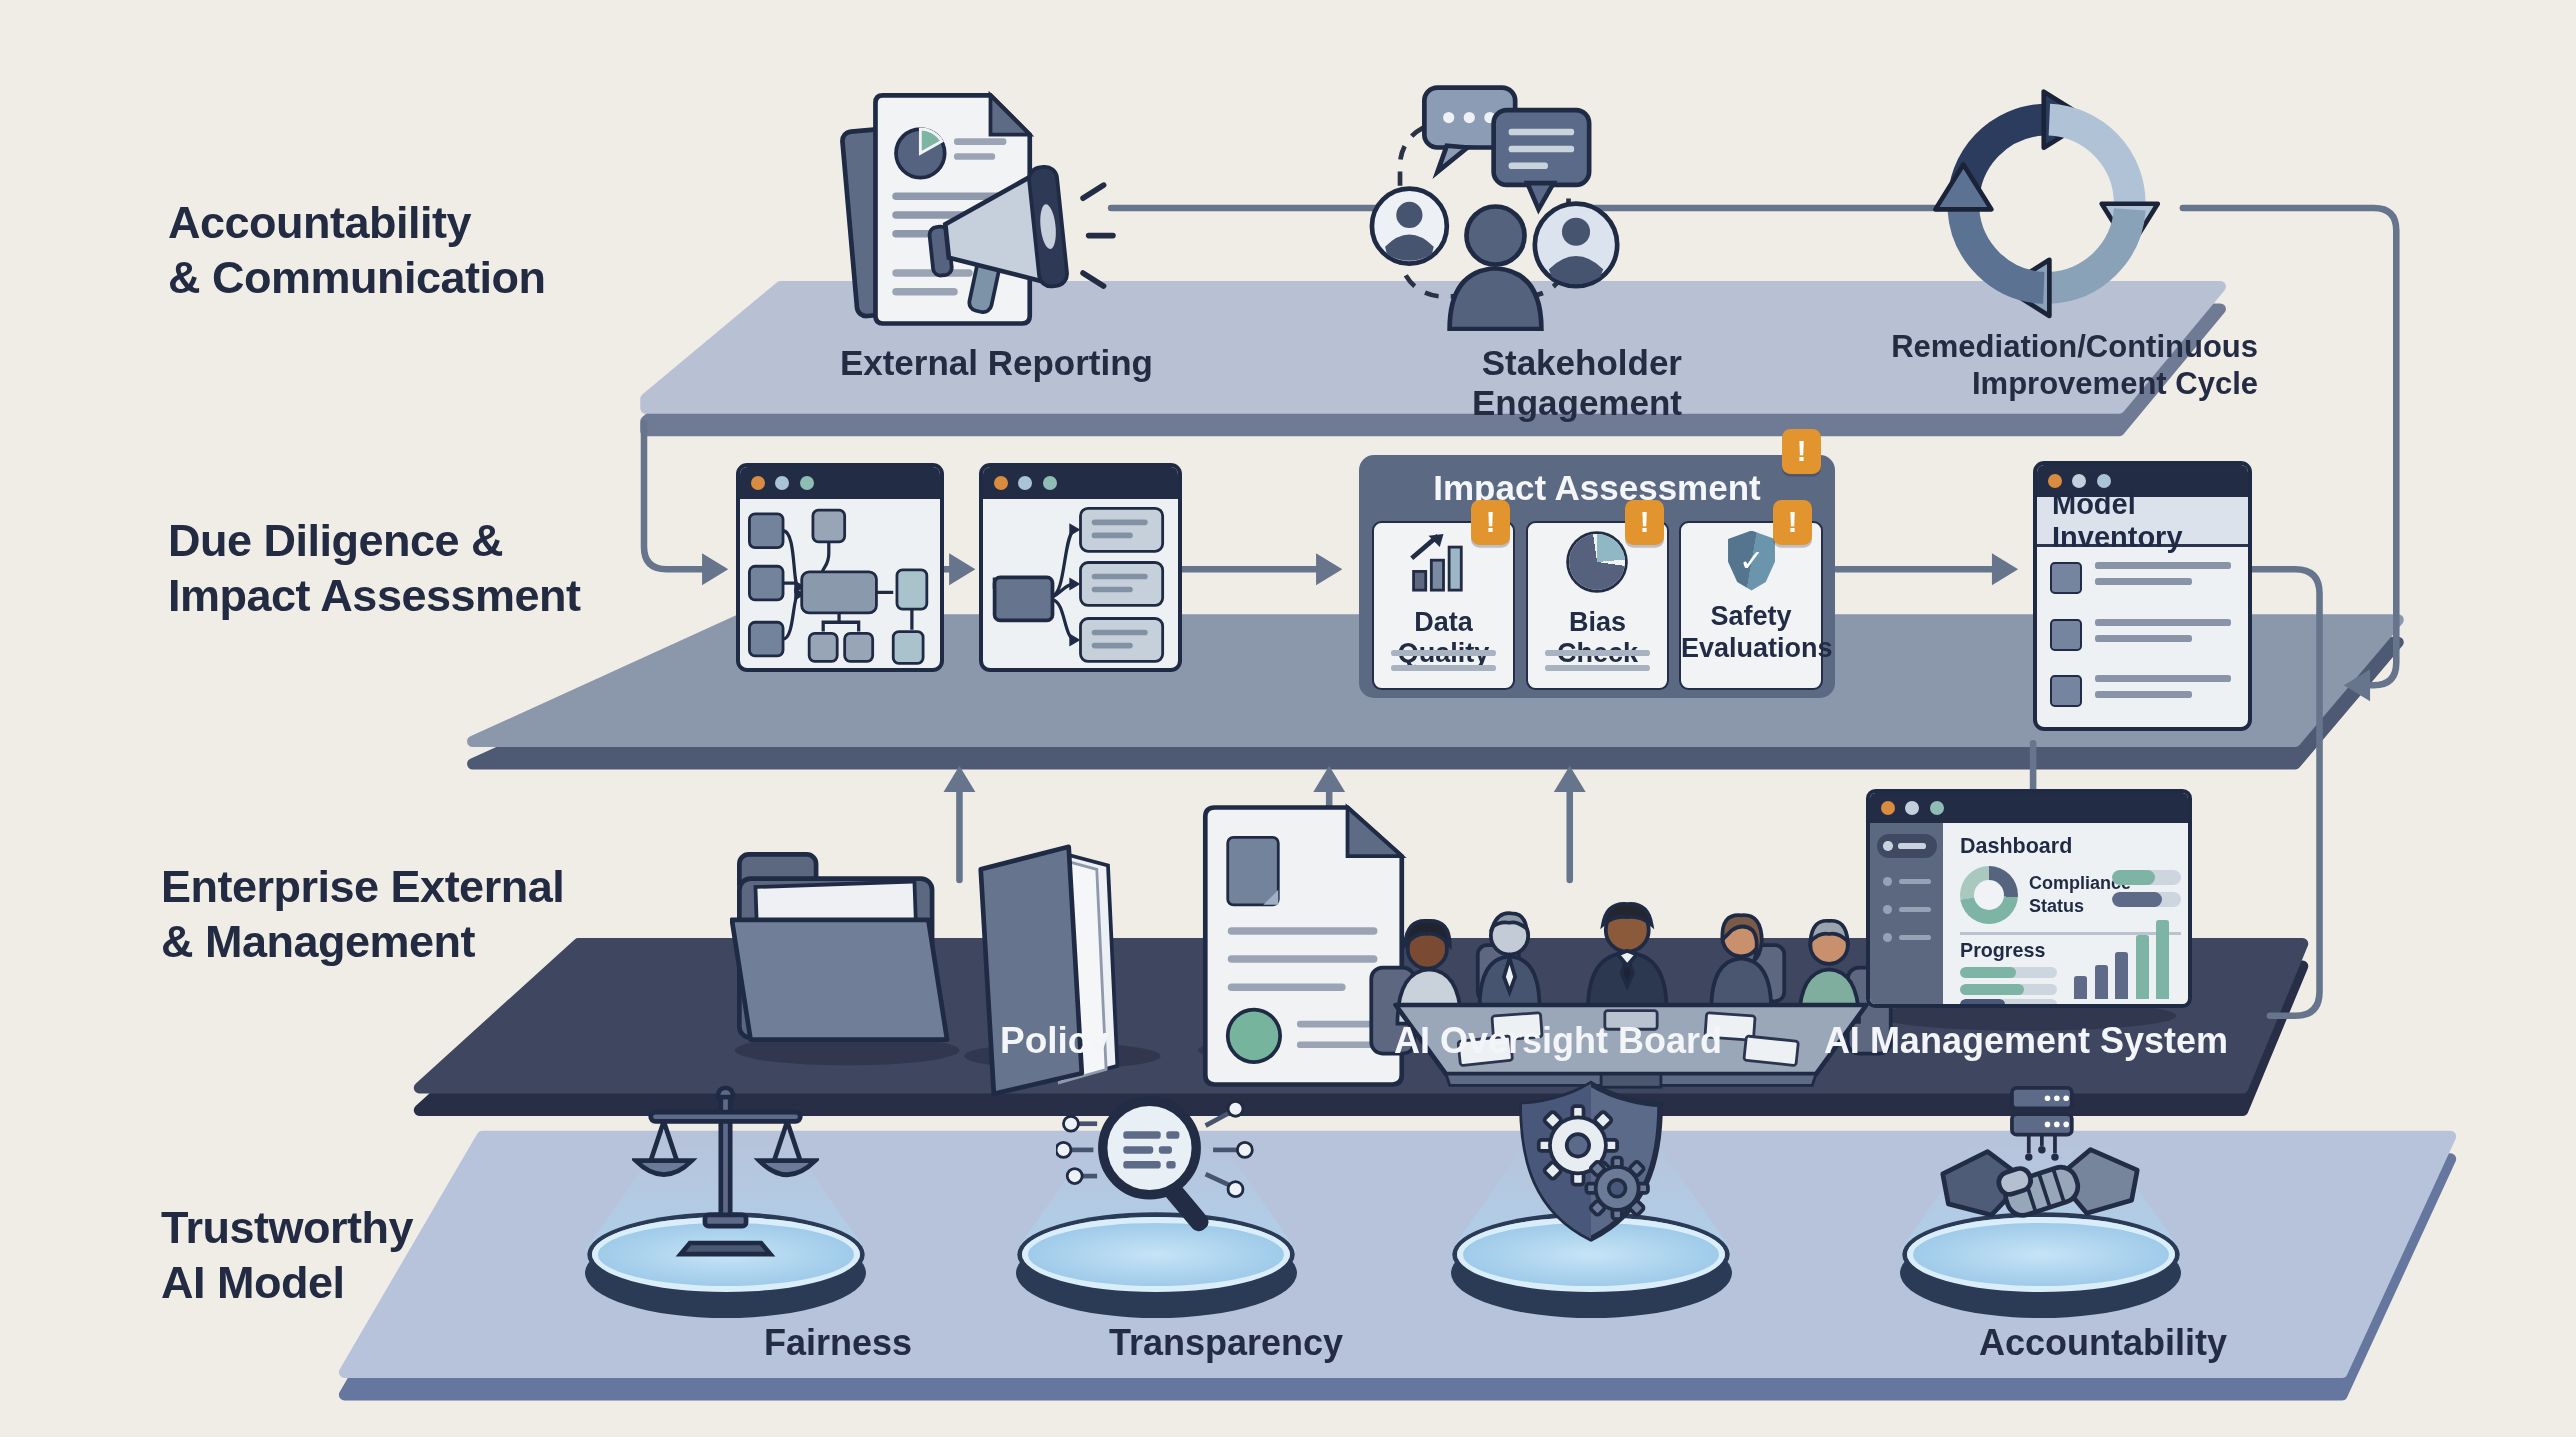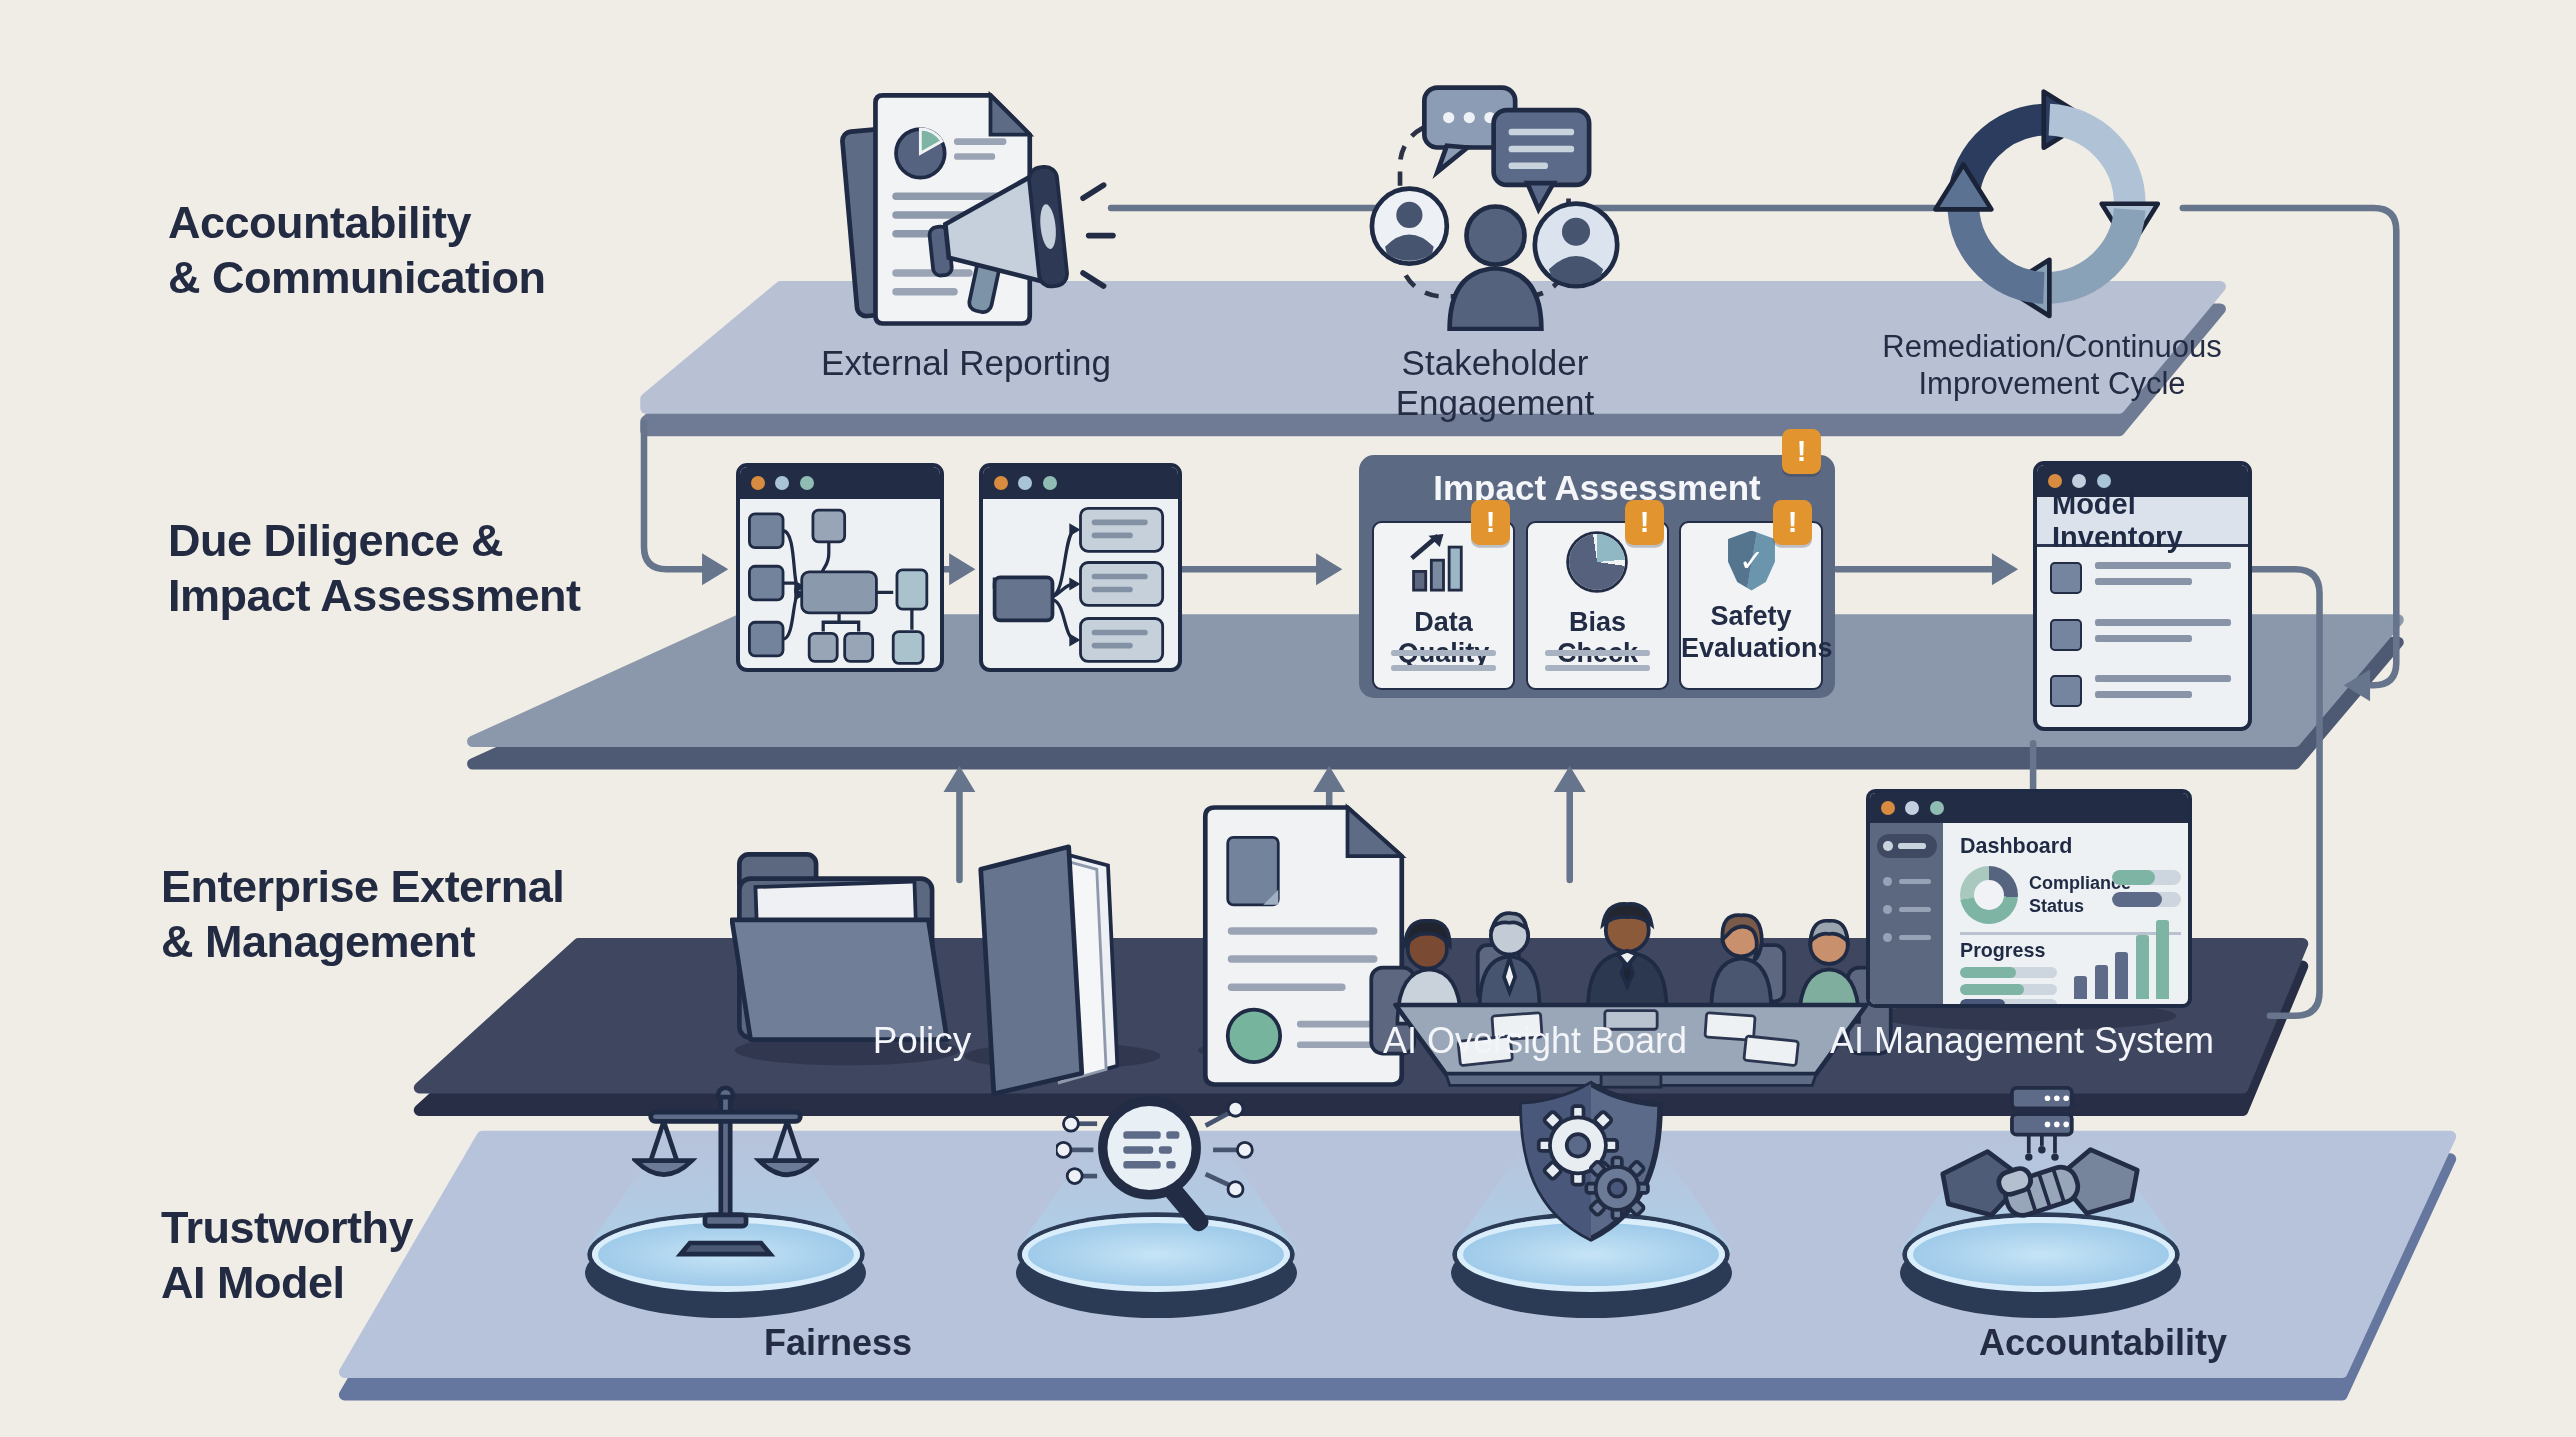--- a/index.html
+++ b/index.html
@@ -2,21 +2,21 @@
 <html style="font-size:15px"><head>
 <meta charset="utf-8">
 <style>
   html,body{margin:0;padding:0;background:#e8e6e0;}
   #canvas{position:relative;width:2576px;height:1438px;background:#f0ede7;overflow:hidden;
           font-family:"Liberation Sans","DejaVu Sans",sans-serif;}
   .abs{position:absolute;}
   svg{display:block;}
   
   .side-label{font-size:45px;font-weight:bold;color:#232b42;line-height:55px;letter-spacing:-0.5px;}
-  .band-item{font-size:35px;font-weight:normal;color:#242c44;text-align:center;}
+  .band-item{font-size:35px;font-weight:bold;color:#242c44;text-align:right;}
   .band-item.small{font-size:31px;line-height:37px;}
   .band-item.light{color:#f3f5f9;font-size:37px;}
   .value-label{font-size:36px;font-weight:bold;color:#242c44;text-align:right;}
   
   .win{position:absolute;background:#eef1f4;border:4.7px solid #1f2a44;border-radius:11.2px;overflow:hidden;}
   .chrome{height:32px;background:#222c44;display:flex;align-items:center;padding-left:11.2px;gap:10.3px;}
   .dot{width:14px;height:14px;border-radius:50%;}
   .d-orange{background:#d98b3f}.d-blue{background:#a9c4d6}.d-teal{background:#8fbdb4}.d-lav{background:#c3cede}
   
   .panel{position:absolute;left:1359px;top:455px;width:476px;height:243px;background:#5c6983;border-radius:15px;}
@@ -607,16 +607,17 @@
       <polygon points="212,92 162,70 126,100 158,138 206,124" fill="#76859c"></polygon>
       <g transform="rotate(-18 108 112)">
         <rect x="70" y="96" width="78" height="38" rx="17" fill="#98a6ba"></rect>
         <path d="M96,98 V132 M112,98 V132 M128,98 V132" stroke-width="4" fill="none"></path>
       </g>
       <rect x="64" y="92" width="34" height="24" rx="11" fill="#b4c0cf" transform="rotate(-18 81 104)"></rect>
     </g>
   </svg>
 
   <div class="abs value-label" style="left:538px;top:1322px;width:374px">Fairness</div>
+  <div class="abs value-label" style="left:969px;top:1322px;width:374px">Transparency</div>
   <div class="abs value-label" style="left:1853px;top:1322px;width:374px">Accountability</div>
 
 </div>
 
 
 </body></html>

